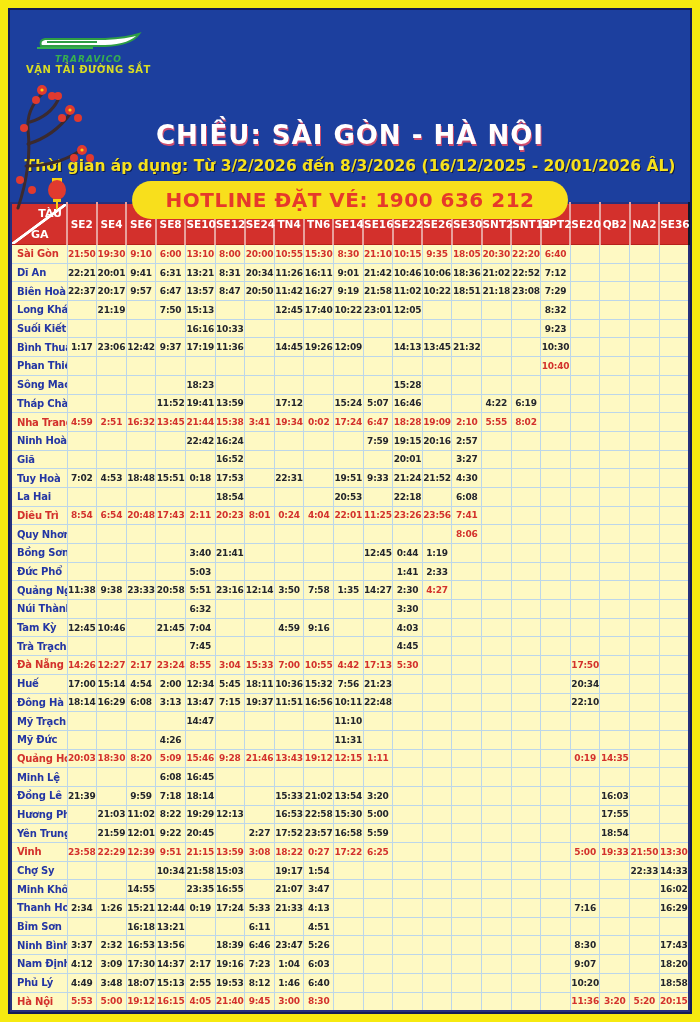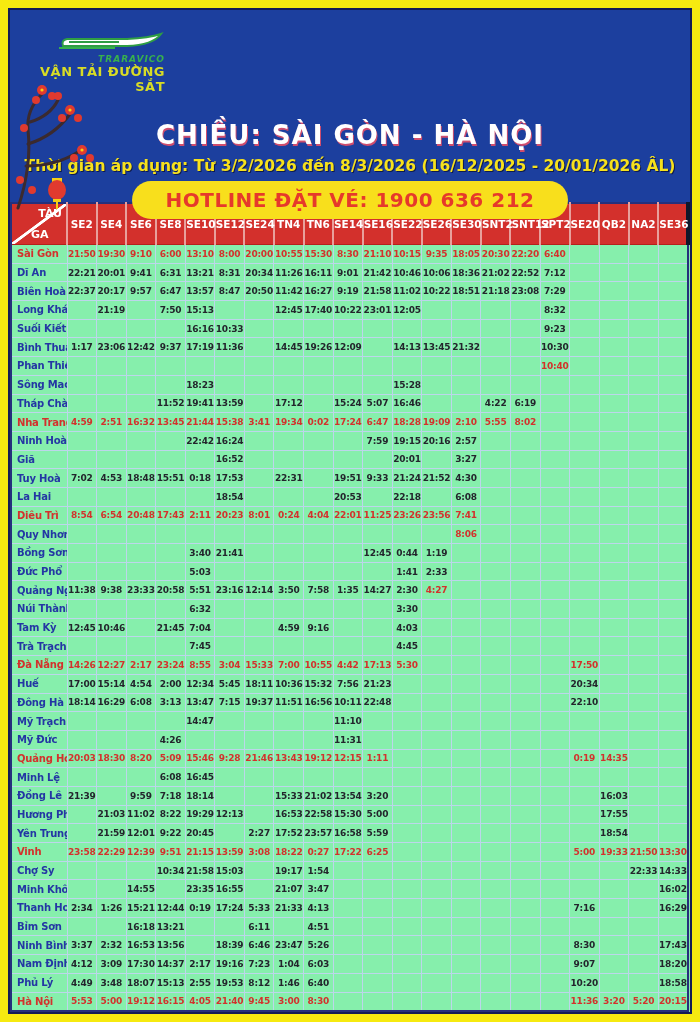--- a/index.html
+++ b/index.html
@@ -2,43 +2,43 @@
 <html><head>
 <meta charset="utf-8">
 <style>
   html,body{margin:0;padding:0;background:#555;}
   .poster{position:relative;width:700px;height:1022px;background:#F6EA10;box-sizing:border-box;padding:8px;
           font-family:"DejaVu Sans","Liberation Sans",sans-serif;}
   .inner{position:relative;width:100%;height:100%;background:#1C3F9E;border:2px solid #131C55;box-sizing:border-box;overflow:hidden;}
 
   
   .header{position:relative;height:192px;}
-  .logo{position:absolute;left:30px;top:16px;width:125px;text-align:right;z-index:3;}
+  .logo{position:absolute;left:16px;top:16px;width:125px;text-align:center;z-index:3;}
   .brand-name{display:block;color:#37b04e;font-style:italic;font-weight:bold;font-size:9px;letter-spacing:1px;margin-top:-2px;}
-  .brand-tagline{display:block;color:#d8dc25;font-weight:bold;font-size:13px;letter-spacing:.5px;}
+  .brand-tagline{display:block;color:#d8dc25;font-weight:bold;font-size:10px;letter-spacing:.5px;}
   .blossoms{position:absolute;left:2px;top:60px;z-index:2;}
 
   .title-row{position:absolute;left:100px;right:6px;top:36px;text-align:center;white-space:nowrap;z-index:1;}
   .title{font-size:41px;font-weight:800;color:#F9CE18;letter-spacing:0px;
          text-shadow:-2px 0 #7c1212,2px 0 #7c1212,0 -2px #7c1212,0 2px #7c1212,2px 3px 2px #4a0808;}
   .year{font-size:56px;font-weight:800;color:#fff;margin-left:8px;vertical-align:-4px;
         text-shadow:-2px 0 #c22828,2px 0 #c22828,0 -2px #c22828,0 2px #c22828,2px 3px 0 #8a1212;}
   .direction{position:absolute;top:110px;width:100%;text-align:center;font-size:26px;font-weight:800;color:#fff;
              letter-spacing:1px;text-shadow:1px 2px 0 #cf4d6e;z-index:1;}
   .period{position:absolute;top:147px;width:100%;text-align:center;font-size:15.5px;font-weight:800;color:#F6E11C;
           text-shadow:1px 1px 0 #0e1a4f;z-index:1;}
   .hotline{position:absolute;top:171px;width:100%;text-align:center;z-index:1;}
   .hotline .pill{display:inline-block;background:#F8DF1C;border-radius:20px;padding:7px 34px;font-size:20px;
                  font-weight:800;color:#E6392B;letter-spacing:.5px;}
 
   
-  .tt{width:100%;border-collapse:collapse;table-layout:fixed;background:#86efac;border:2px solid #25307c;}
+  .tt{width:100%;border-collapse:collapse;table-layout:fixed;background:#fef9c3;border:2px solid #25307c;}
   .tt th{background:#D3302C;color:#fff;font-size:10.5px;font-weight:800;height:40px;padding:0;
          border:1px solid #b6201c;border-right:2px solid #e8a09c;}
-  .tt th:last-child{border-right:4px solid #0f172a;}
+  .tt th:last-child{border-right:2px solid #0f172a;}
   .tt td{height:17.7px;border:1px solid #BCD6EA;font-size:9px;font-weight:700;text-align:center;
          color:#23252c;padding:0;letter-spacing:-0.2px;white-space:nowrap;overflow:hidden;}
   .tt td.st{text-align:left;padding-left:5px;color:#2436A4;font-size:10px;}
   .tt tr.major td, .tt td.red{color:#D3312C;}
   .corner{position:relative;}
   .corner .diag{position:absolute;left:0;top:0;width:100%;height:100%;
     background:linear-gradient(to bottom right,transparent 47.5%,#fff 48.5%,#fff 52%,transparent 53%);}
   .corner .t{position:absolute;top:3px;right:4px;font-size:11px;}
   .corner .g{position:absolute;bottom:3px;left:19px;font-size:11px;}
 </style>

